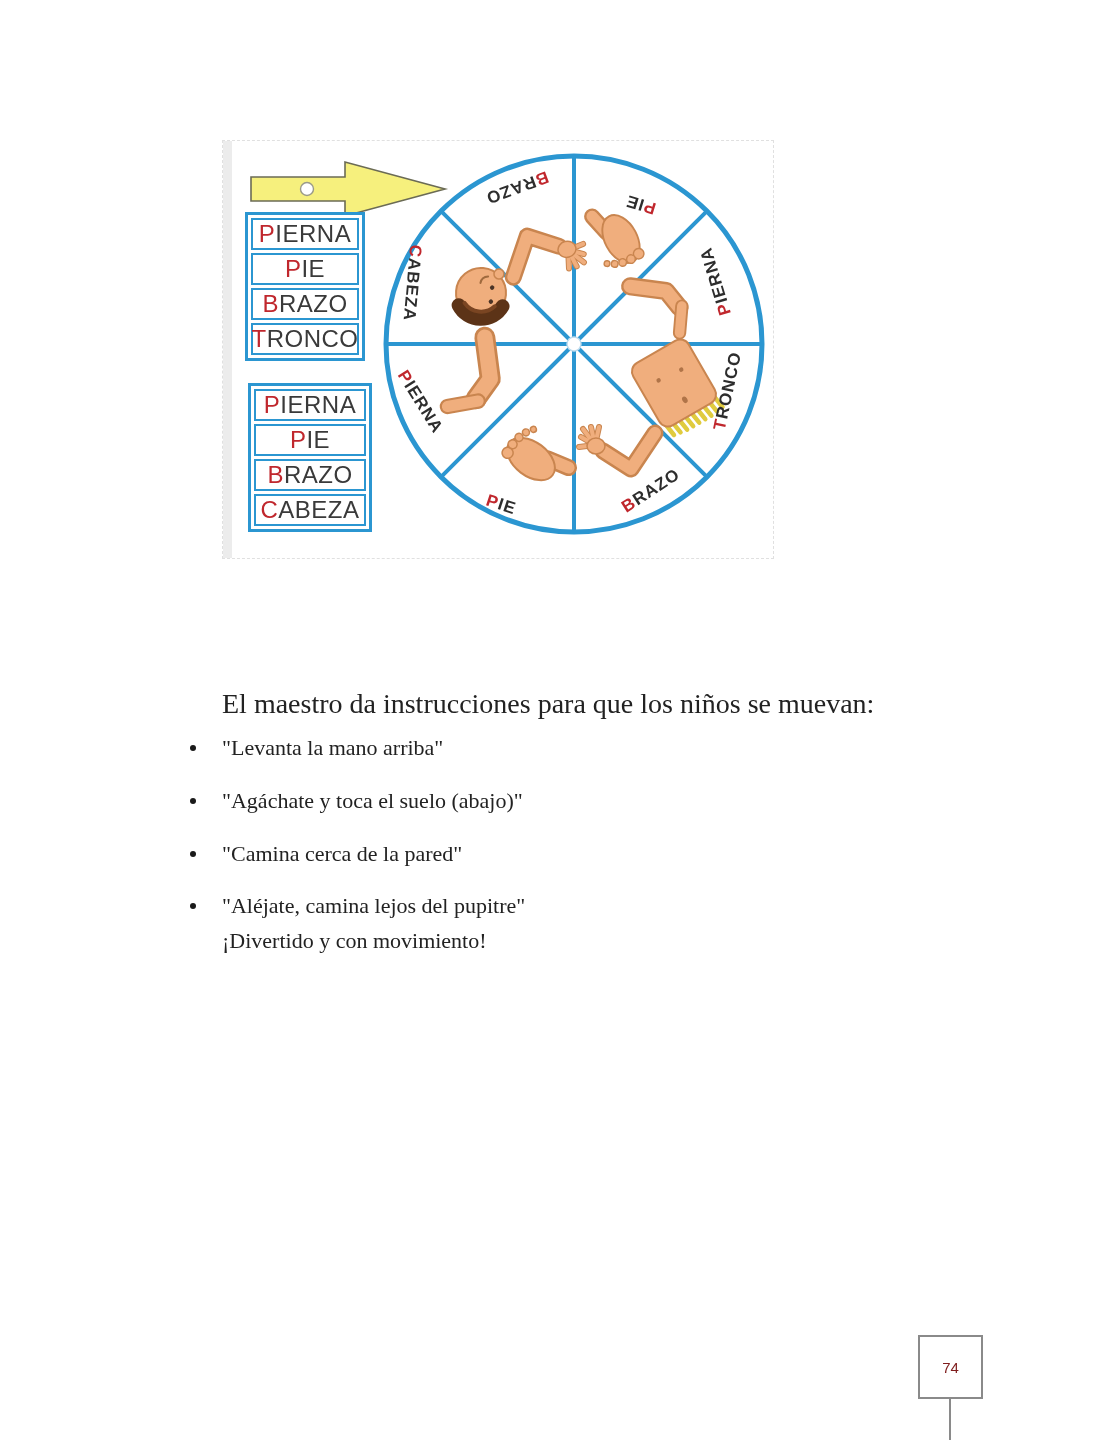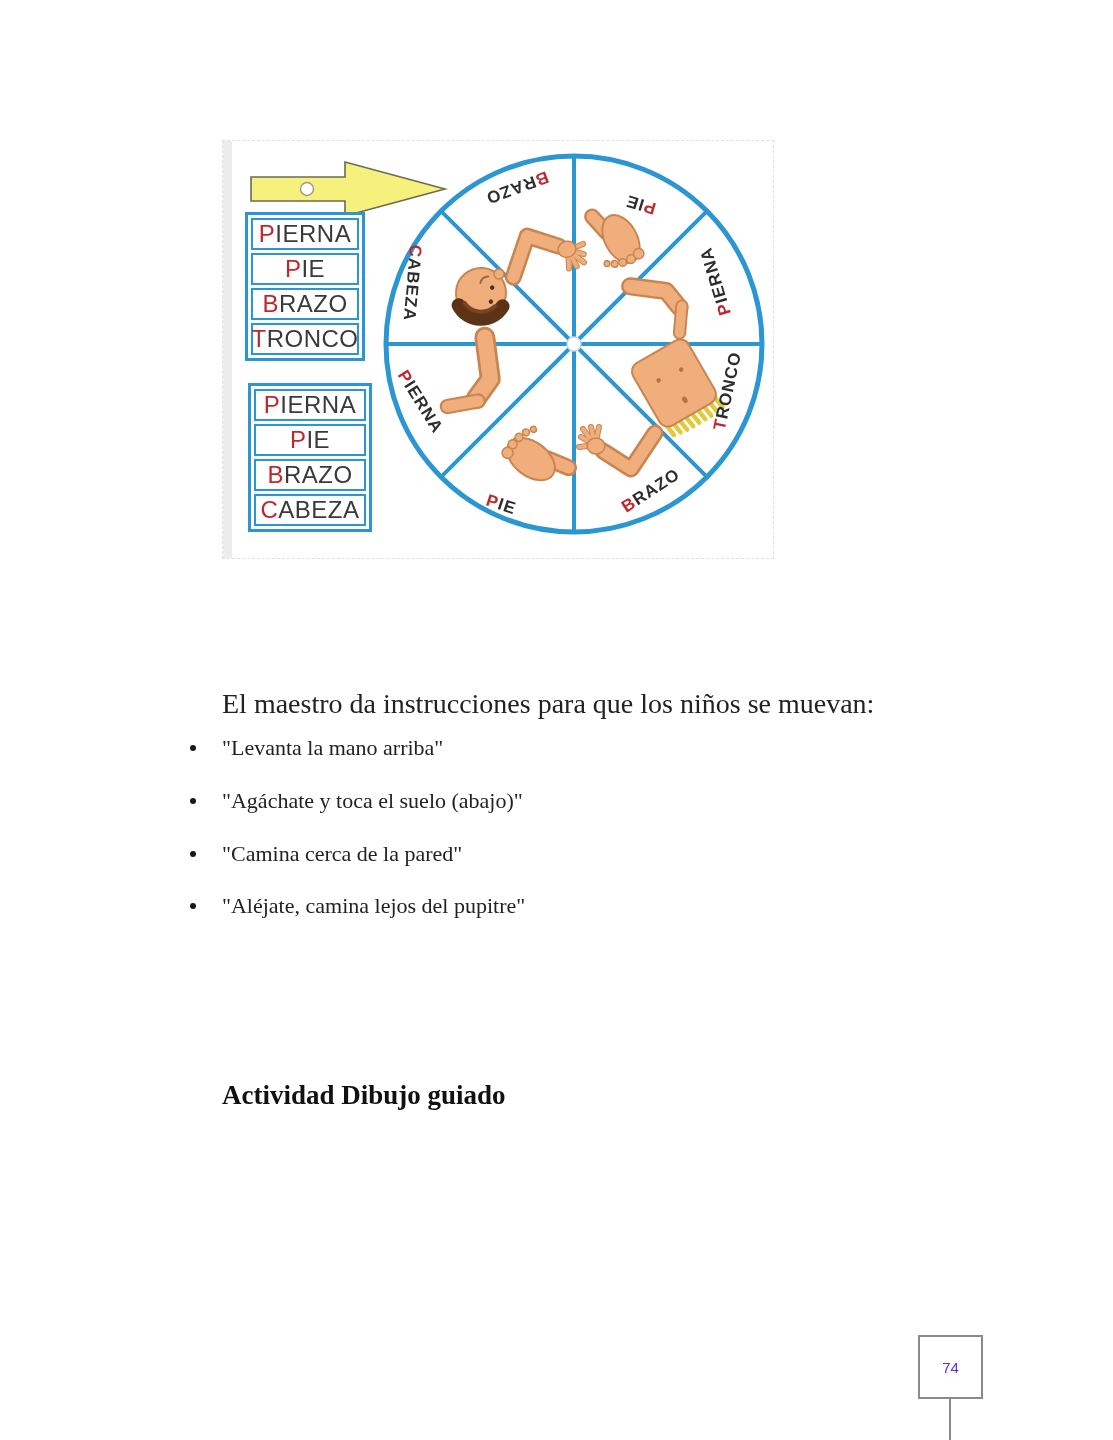--- a/index.html
+++ b/index.html
@@ -52,21 +52,21 @@
   .heading {
     position:absolute; left:222px; top:1080px;
     font-size:27px; font-weight:bold; color:#111;
   }
 
   
   .pagenum-box {
     position:absolute; left:918px; top:1335px; width:65px; height:64px;
     border:2px solid #8a8a8a; background:#fff; box-sizing:border-box;
     display:flex; align-items:center; justify-content:center;
-    font-family:"Liberation Sans", sans-serif; font-size:15px; color:#6d28d9;
+    font-family:"Liberation Sans", sans-serif; font-size:15px; color:#7f1d1d;
   }
   .pagenum-stem {
     position:absolute; left:949px; top:1399px; width:2px; height:41px; background:#8a8a8a;
   }
 </style>
 </head>
 <body>
 
 <div class="page">
 
@@ -243,21 +243,21 @@
   </div>
   <div class="bullet-line" style="top:841px">
     <span class="bullet-dot"></span>
     <span class="bullet-text">"Camina cerca de la pared"</span>
   </div>
   <div class="bullet-line" style="top:893px">
     <span class="bullet-dot"></span>
     <span class="bullet-text">"Aléjate, camina lejos del pupitre"</span>
   </div>
 
-
-  <div class="heading">Actividad Dibujo guiado</div>
+  <div class="closing">¡Divertido y con movimiento!</div>
+
 
   <div class="pagenum-box">
     <span>74</span>
   </div>
   <div class="pagenum-stem"></div>
 
 </div>
 
 </body></html>

